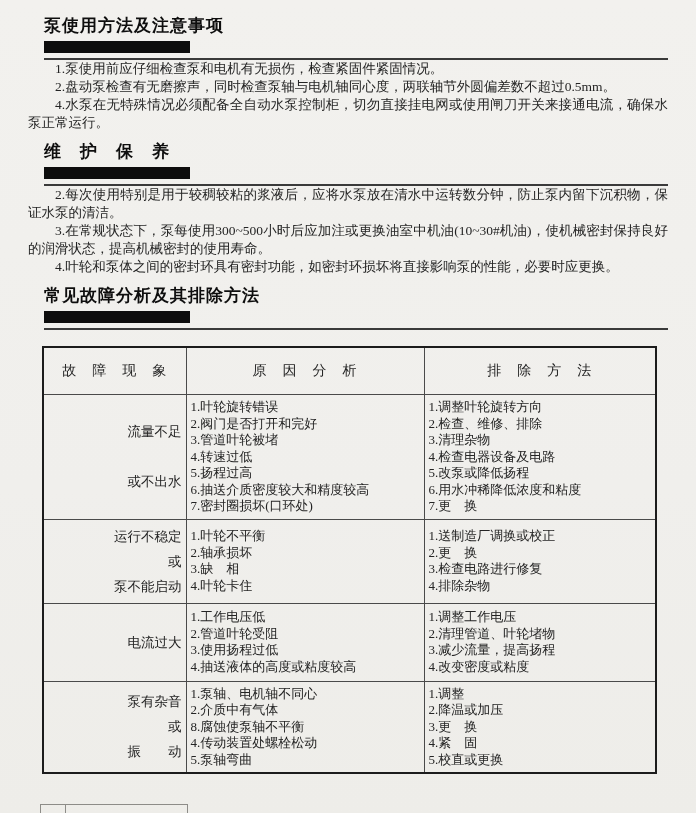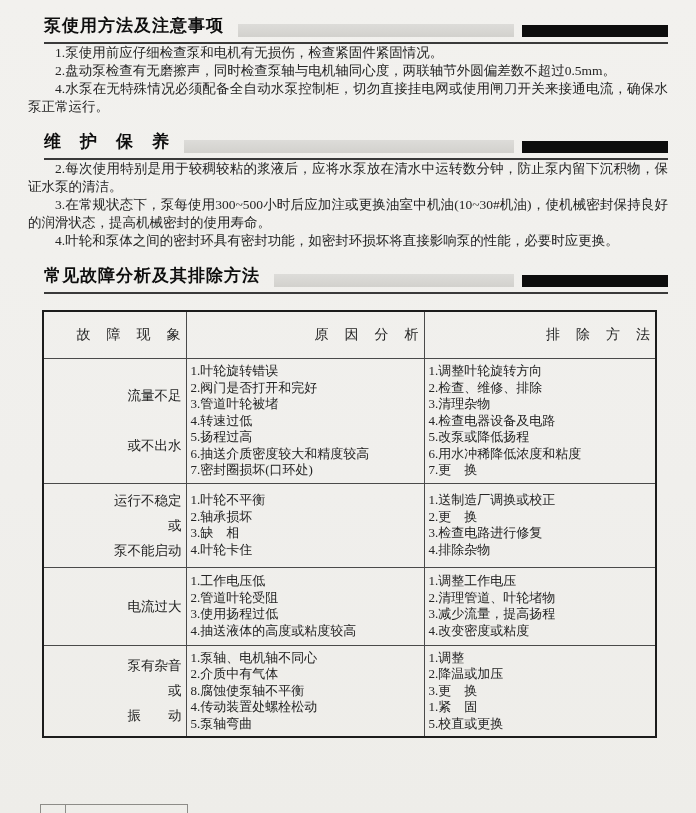--- a/index.html
+++ b/index.html
@@ -5,21 +5,21 @@
   html,body{margin:0;padding:0;}
   .page{
     width:696px;height:813px;
     background:linear-gradient(180deg,#f2f1ee 0%,#f0efec 60%,#eeede9 100%);
     font-family:"Liberation Serif","DejaVu Serif",serif;
     color:#1f1f1f;
     position:relative;overflow:hidden;
     box-sizing:border-box;
     padding:14px 28px 0 28px;
   }
-  .sec-head{display:flex;align-items:flex-end;margin-left:16px;}
+  .sec-head{display:flex;align-items:flex-start;margin-left:16px;flex-direction:column;}
   .sec-title{
     font-family:"Liberation Sans","DejaVu Sans",sans-serif;
     font-weight:bold;font-size:17px;letter-spacing:1px;
     margin:0;white-space:nowrap;color:#0e0e0e;
   }
   .bar-gray{flex:1;height:13px;margin:2px 8px 0 14px;
     background:linear-gradient(180deg,#dddcd9,#d2d1cd);}
   .bar-black{width:146px;height:12px;margin-top:2px;background:#0d0d0d;}
   .sec-rule{height:2px;background:#3a3a3a;margin:5px 0 0 16px;}
   .para-block{}
@@ -28,33 +28,33 @@
     text-align:justify;color:#242424;
   }
   .fault-table{
     width:613px;margin:16px 0 0 14px;
     border-collapse:collapse;table-layout:fixed;
     border:2px solid #1c1c1c;
     font-size:13px;color:#242424;
   }
   .fault-table th,.fault-table td{border:1px solid #4a4a4a;vertical-align:middle;padding:4px 4px;}
   .fault-table thead th{
-    font-weight:normal;font-size:14px;height:38px;text-align:right;letter-spacing:1px;font-family:Liberation Mono, monospace;
+    font-weight:normal;font-size:14px;height:38px;text-align:center;letter-spacing:1px;font-family:Liberation Mono, monospace;
   }
   .col-phen{text-align:center;font-size:13.5px;}
   .col-phen .cell-line{line-height:25px;text-align:right;}
   .col-cause,.col-remedy{text-align:left;}
   .col-cause{padding-left:24px;}
   .col-remedy{padding-left:30px;}
   .col-cause .cell-line,.col-remedy .cell-line{line-height:16.5px;}
   tr.row-0{height:116px;}
   tr.row-1{height:78px;}
   tr.row-2{height:78px;}
   tr.row-3{height:90px;}
-  .h2-gap{margin-top:14px;}
+  .h2-gap{margin-top:8px;}
   .partial-box{
     position:absolute;left:40px;bottom:0;width:146px;height:8px;
     border:1px solid #8d8c88;border-bottom:none;background:transparent;
   }
   .partial-box .divider{
     position:absolute;left:24px;top:0;width:1px;height:100%;background:#8d8c88;
   }
 </style>
 </head>
 <body>
@@ -177,21 +177,21 @@
             <div class="cell-line">1.泵轴、电机轴不同心</div>
             <div class="cell-line">2.介质中有气体</div>
             <div class="cell-line">8.腐蚀使泵轴不平衡</div>
             <div class="cell-line">4.传动装置处螺栓松动</div>
             <div class="cell-line">5.泵轴弯曲</div>
           </td>
           <td class="col-remedy">
             <div class="cell-line">1.调整</div>
             <div class="cell-line">2.降温或加压</div>
             <div class="cell-line">3.更　换</div>
-            <div class="cell-line">1.紧　固</div>
+            <div class="cell-line">4.紧　固</div>
             <div class="cell-line">5.校直或更换</div>
           </td>
         </tr>
       </tbody>
   </table>
 
   <div class="partial-box">
     <div class="divider"></div>
   </div>
 

